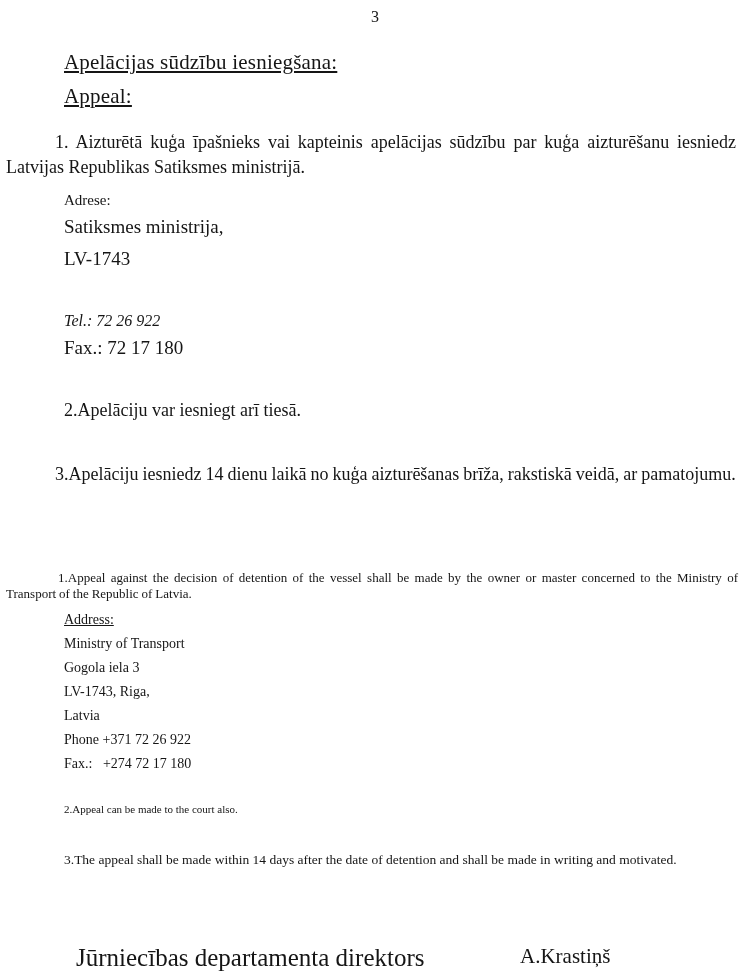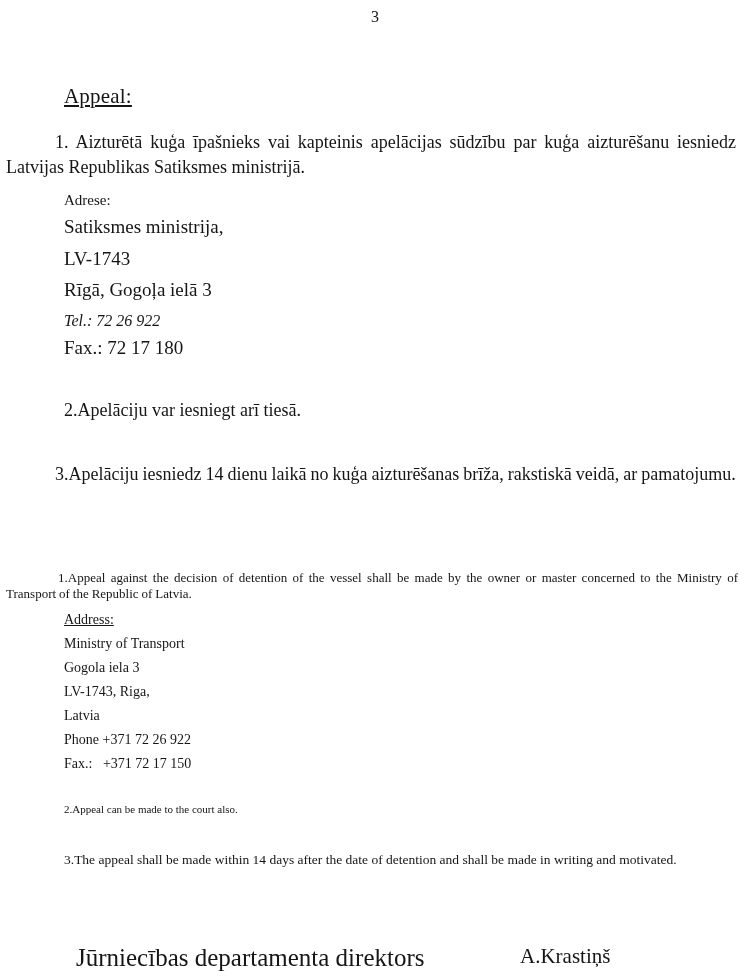--- a/index.html
+++ b/index.html
@@ -83,49 +83,49 @@
   .sig-title { top: 944px; left: 64px; font-size: 25px; margin-left: 12px; }
   .sig-name  { top: 944px; left: 520px; font-size: 21px; }
 </style>
 </head>
 <body>
 
 <div class="page">
 
   <div class="abs page-num">3</div>
 
+  <div class="abs heading heading-lv">Apelācijas sūdzību iesniegšana:</div>
 
   <div class="abs heading heading-en">Appeal:</div>
 
   <div class="abs body-para para1-lv">1. Aizturētā kuģa īpašnieks vai kapteinis apelācijas sūdzību par kuģa aizturēšanu iesniedz Latvijas Republikas Satiksmes ministrijā.</div>
 
   <div class="abs addr-label-lv">Adrese:</div>
 
   <div class="abs addr-lv addr-lv-0">Satiksmes ministrija,</div>
   <div class="abs addr-lv addr-lv-1">LV-1743</div>
-  <div class="abs addr-lv addr-lv-2">Rīgā, Gogoļa ielā 3</div>
 
   <div class="abs tel-lv">Tel.: 72 26 922</div>
   <div class="abs fax-lv">Fax.: 72 17 180</div>
 
   <div class="abs para2-lv">2.Apelāciju var iesniegt arī tiesā.</div>
 
   <div class="abs body-para para3-lv">3.Apelāciju iesniedz 14 dienu laikā no kuģa aizturēšanas brīža, rakstiskā veidā, ar pamatojumu.</div>
 
   <div class="abs para1-en">1.Appeal against the decision of detention of the vessel shall be made by the owner or master concerned to the Ministry of Transport of the Republic of Latvia.</div>
 
   <div class="abs addr-label-en">Address:</div>
 
   <div class="abs addr-en addr-en-0">Ministry of Transport</div>
   <div class="abs addr-en addr-en-1">Gogola iela 3</div>
   <div class="abs addr-en addr-en-2">LV-1743, Riga,</div>
   <div class="abs addr-en addr-en-3">Latvia</div>
 
   <div class="abs phone-en">Phone +371 72 26 922</div>
-  <div class="abs fax-en">Fax.:   +371 72 17 150</div>
+  <div class="abs fax-en">Fax.:   +274 72 17 180</div>
 
   <div class="abs para2-en">2.Appeal can be made to the court also.</div>
   <div class="abs para3-en">3.The appeal shall be made within 14 days after the date of detention and shall be made in writing and motivated.</div>
 
   <div class="abs sig-title">Jūrniecības departamenta direktors</div>
   <div class="abs sig-name">A.Krastiņš</div>
 
 </div>
 
 </body></html>

